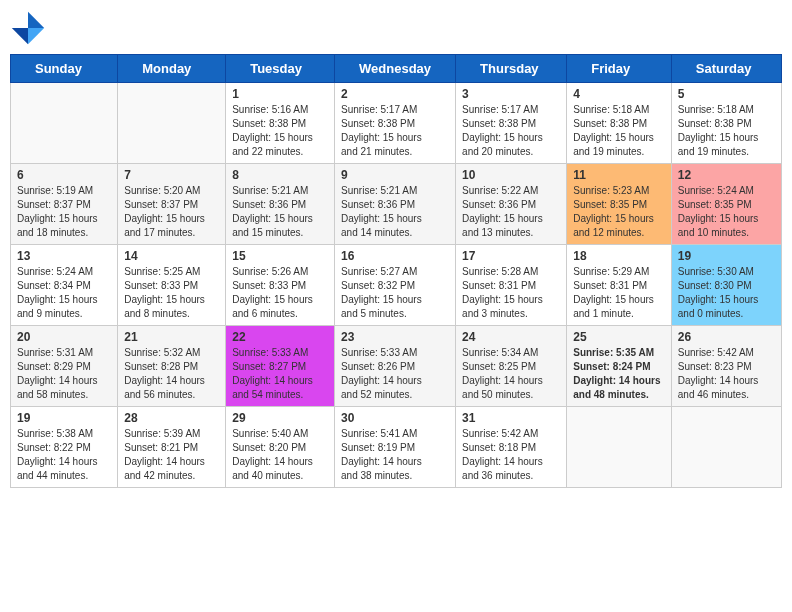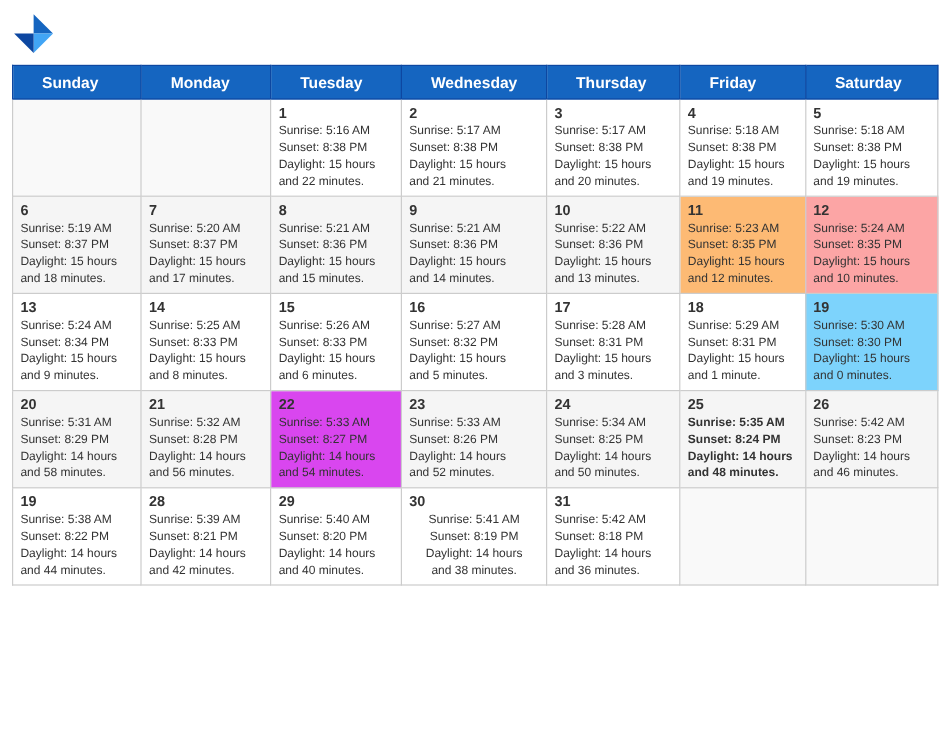--- a/index.html
+++ b/index.html
@@ -333,21 +333,21 @@
         </td>
         <td style="background: rgb(255, 255, 255);">
           <span class="day-num">29</span>
           <div class="day-info" style="white-space: pre-line;">Sunrise: 5:40 AM
 Sunset: 8:20 PM
 Daylight: 14 hours
 and 40 minutes.</div>
         </td>
         <td style="background: rgb(255, 255, 255);">
           <span class="day-num">30</span>
-          <div class="day-info" style="white-space: pre-line; text-align: center;">Sunrise: 5:41 AM
+          <div class="day-info" style="white-space: pre-line;">Sunrise: 5:41 AM
 Sunset: 8:19 PM
 Daylight: 14 hours
 and 38 minutes.</div>
         </td>
         <td style="background: rgb(255, 255, 255);">
           <span class="day-num">31</span>
           <div class="day-info" style="white-space: pre-line;">Sunrise: 5:42 AM
 Sunset: 8:18 PM
 Daylight: 14 hours
 and 36 minutes.</div>

